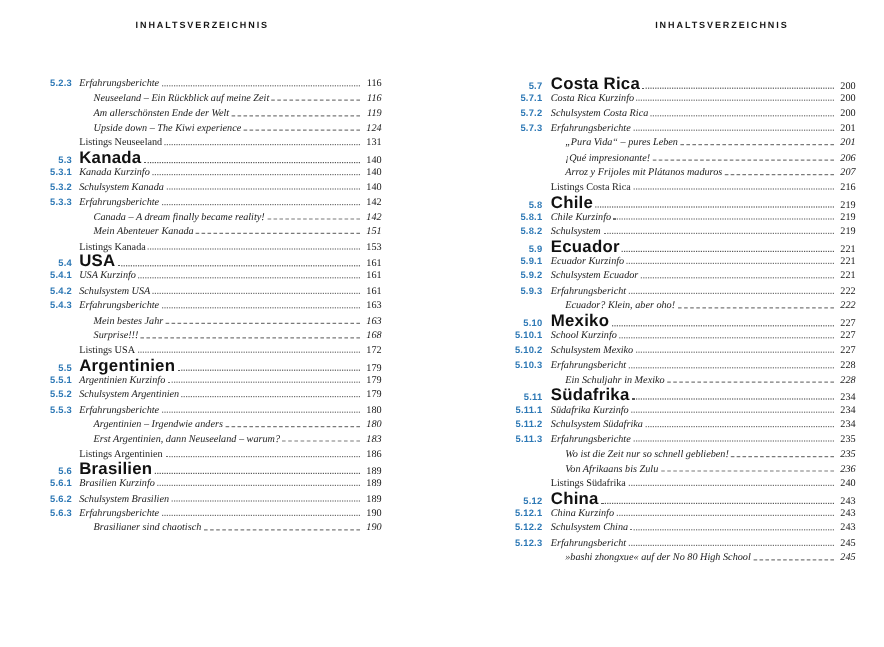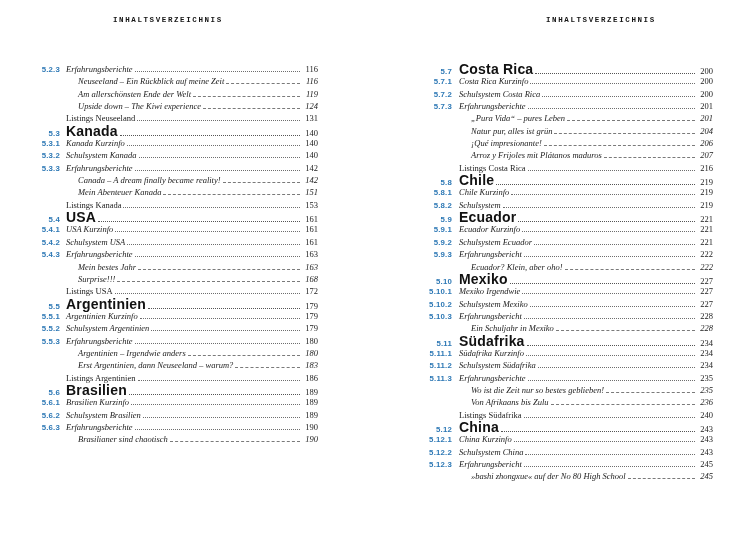--- a/index.html
+++ b/index.html
@@ -4,21 +4,21 @@
 <style>
   html,body { margin:0; padding:0; background:#ffffff; }
   body {
     width:737px; height:539px; position:relative; overflow:hidden;
     font-family:"Liberation Serif", serif; color:#1b1b1b;
     -webkit-font-smoothing:antialiased;
   }
   .page { position:absolute; top:0; }
   .page-header {
     position:absolute; top:16px;
-    font-family:Liberation Mono, monospace;
+    font-family:Liberation Sans, sans-serif;
     font-size:7.5px; font-weight:bold; letter-spacing:1.6px; color:#151515;
     white-space:nowrap;
   }
   #hdr-left  { left:113px; }
   #hdr-right { left:546px; }
 
   .toc { position:absolute; }
   #toc-left  { left:36px;  top:63px; width:282px; }
   #toc-right { left:424px; top:63px; width:289px; }
 
@@ -283,26 +283,20 @@
     <span class="pagenum">201</span>
   </div>
       <div class="row story">
     <span class="num"></span>
     <span class="label">„Pura Vida“ – pures Leben</span>
     <span class="leader"></span>
     <span class="pagenum">201</span>
   </div>
       <div class="row story">
     <span class="num"></span>
-    <span class="label">Natur pur, alles ist grün</span>
-    <span class="leader"></span>
-    <span class="pagenum">204</span>
-  </div>
-      <div class="row story">
-    <span class="num"></span>
     <span class="label">¡Qué impresionante!</span>
     <span class="leader"></span>
     <span class="pagenum">206</span>
   </div>
       <div class="row story">
     <span class="num"></span>
     <span class="label">Arroz y Frijoles mit Plátanos maduros</span>
     <span class="leader"></span>
     <span class="pagenum">207</span>
   </div>
@@ -361,21 +355,21 @@
     <span class="pagenum">222</span>
   </div>
       <div class="row section">
     <span class="num">5.10</span>
     <span class="label">Mexiko</span>
     <span class="leader"></span>
     <span class="pagenum">227</span>
   </div>
       <div class="row sub">
     <span class="num">5.10.1</span>
-    <span class="label">Mexiko Irgendwie</span>
+    <span class="label">School Kurzinfo</span>
     <span class="leader"></span>
     <span class="pagenum">227</span>
   </div>
       <div class="row sub">
     <span class="num">5.10.2</span>
     <span class="label">Schulsystem Mexiko</span>
     <span class="leader"></span>
     <span class="pagenum">227</span>
   </div>
       <div class="row sub">
@@ -409,21 +403,21 @@
     <span class="pagenum">234</span>
   </div>
       <div class="row sub">
     <span class="num">5.11.3</span>
     <span class="label">Erfahrungsberichte</span>
     <span class="leader"></span>
     <span class="pagenum">235</span>
   </div>
       <div class="row story">
     <span class="num"></span>
-    <span class="label">Wo ist die Zeit nur so bestes geblieben!</span>
+    <span class="label">Wo ist die Zeit nur so schnell geblieben!</span>
     <span class="leader"></span>
     <span class="pagenum">235</span>
   </div>
       <div class="row story">
     <span class="num"></span>
     <span class="label">Von Afrikaans bis Zulu</span>
     <span class="leader"></span>
     <span class="pagenum">236</span>
   </div>
       <div class="row listing">

